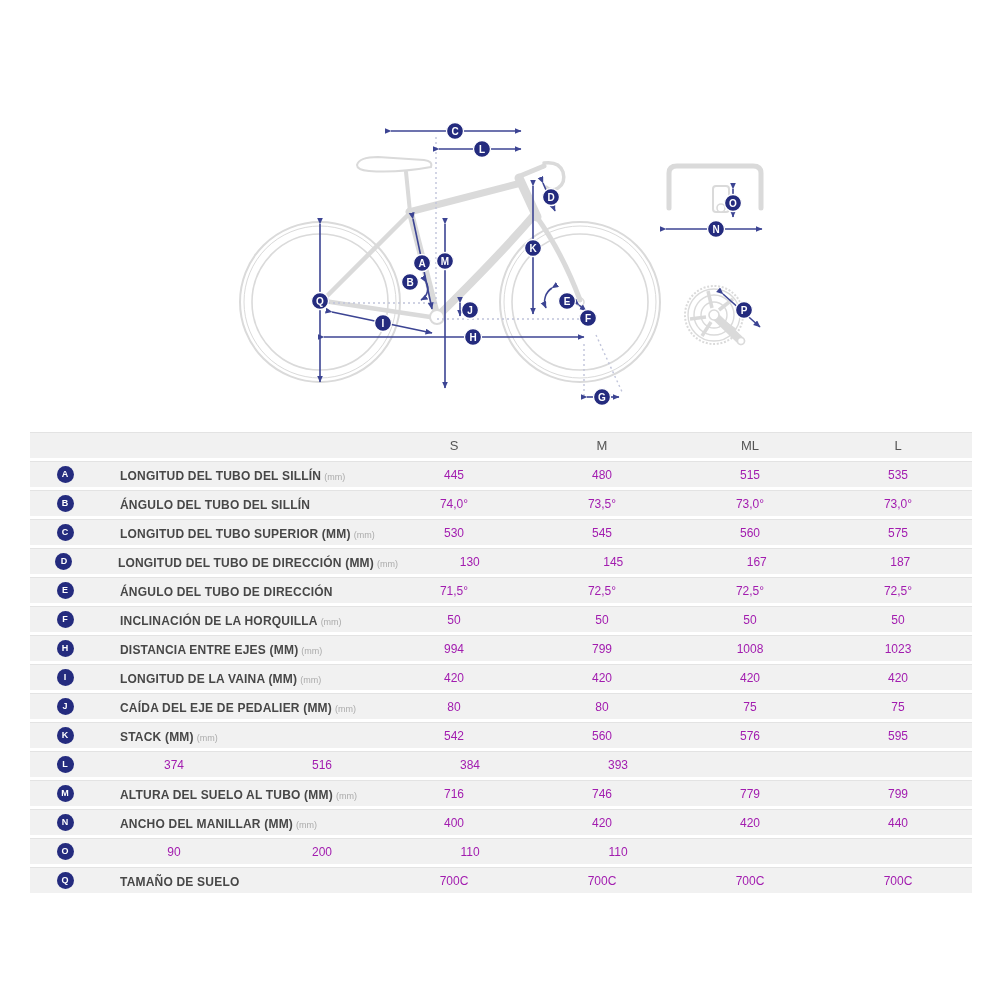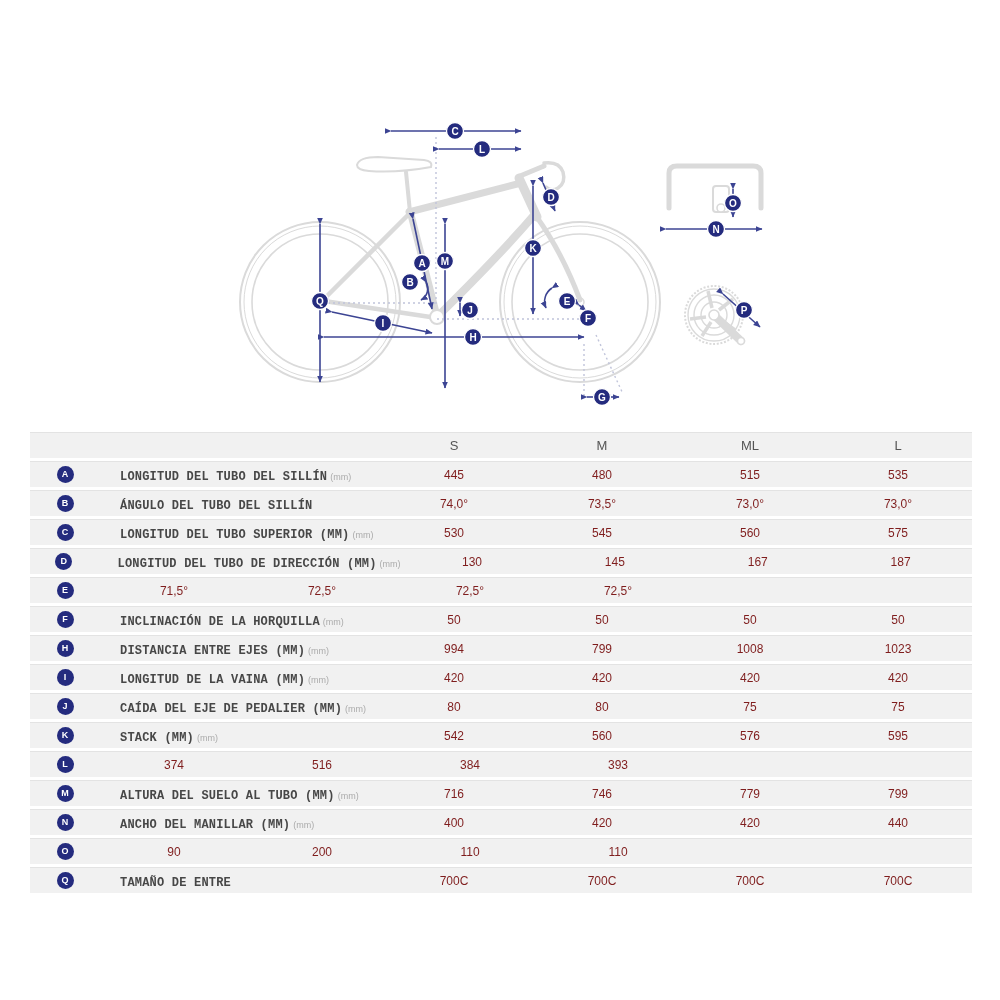--- a/index.html
+++ b/index.html
@@ -7,25 +7,25 @@
         font-family:"Liberation Sans","DejaVu Sans",sans-serif;}
   .diagram{position:absolute;left:230px;top:95px;width:560px;height:330px;}
 
   
   .geo-table{position:absolute;left:30px;top:432px;width:942px;}
   .thead,.trow{display:flex;align-items:center;height:26px;background:#f1f1f1;
                border-top:1px solid #e3e3e3;box-sizing:border-box;}
   .trow{margin-top:3px;}
   .letter-cell{width:70px;display:flex;justify-content:center;align-items:center;}
   .label-cell{flex:1;padding-left:20px;white-space:nowrap;overflow:visible;}
-  .rlabel{font-size:12px;font-weight:bold;color:#474747;letter-spacing:0.2px;font-family:Liberation Mono, monospace;}
+  .rlabel{font-size:12px;font-weight:bold;color:#474747;letter-spacing:0.2px;}
   .runit{font-size:9px;color:#ababab;margin-left:3px;text-align:right;}
   .val-col,.vcell{width:148px;text-align:center;}
   .val-col{font-size:13px;color:#555;}
-  .vcell{font-size:12px;color:#7f1d1d;}
+  .vcell{font-size:12px;color:#a21caf;}
   .badge{display:inline-flex;width:17px;height:17px;border-radius:50%;background:#242b7e;
          color:#fff;font-size:9px;font-weight:bold;align-items:center;justify-content:center;
          line-height:1;}
   
   .bike{stroke:#dadada;fill:none;}
   .ann{stroke:#3c4493;fill:none;stroke-width:1.6;}
   .dot{stroke:#c0c4da;fill:none;stroke-width:1.4;stroke-dasharray:2 3;}
   .mk circle{fill:#242b7e;stroke:#ffffff;stroke-width:1.3;}
   .mk text{fill:#ffffff;font-size:10px;font-weight:bold;text-anchor:middle;
            font-family:"Liberation Sans","DejaVu Sans",sans-serif;}
@@ -242,20 +242,21 @@
           <div class="label-cell"><span class="rlabel">LONGITUD DEL TUBO DE DIRECCIÓN (MM)</span><span class="runit">(mm)</span></div>
           <div class="vcell">130</div>
           <div class="vcell">145</div>
           <div class="vcell">167</div>
           <div class="vcell">187</div>
         </div>
         <div class="trow">
           <div class="letter-cell">
             <span class="badge">E</span>
           </div>
+          <div class="label-cell"><span class="rlabel">ÁNGULO DEL TUBO DE DIRECCIÓN</span></div>
           <div class="vcell">71,5°</div>
           <div class="vcell">72,5°</div>
           <div class="vcell">72,5°</div>
           <div class="vcell">72,5°</div>
         </div>
         <div class="trow">
           <div class="letter-cell">
             <span class="badge">F</span>
           </div>
           <div class="label-cell"><span class="rlabel">INCLINACIÓN DE LA HORQUILLA</span><span class="runit">(mm)</span></div>
@@ -339,21 +340,21 @@
           </div>
           <div class="vcell">90</div>
           <div class="vcell">200</div>
           <div class="vcell">110</div>
           <div class="vcell">110</div>
         </div>
         <div class="trow">
           <div class="letter-cell">
             <span class="badge">Q</span>
           </div>
-          <div class="label-cell"><span class="rlabel">TAMAÑO DE ENTRE</span></div>
+          <div class="label-cell"><span class="rlabel">TAMAÑO DE SUELO</span></div>
           <div class="vcell">700C</div>
           <div class="vcell">700C</div>
           <div class="vcell">700C</div>
           <div class="vcell">700C</div>
         </div>
       </div>
   </div>
 
 </div>
 

